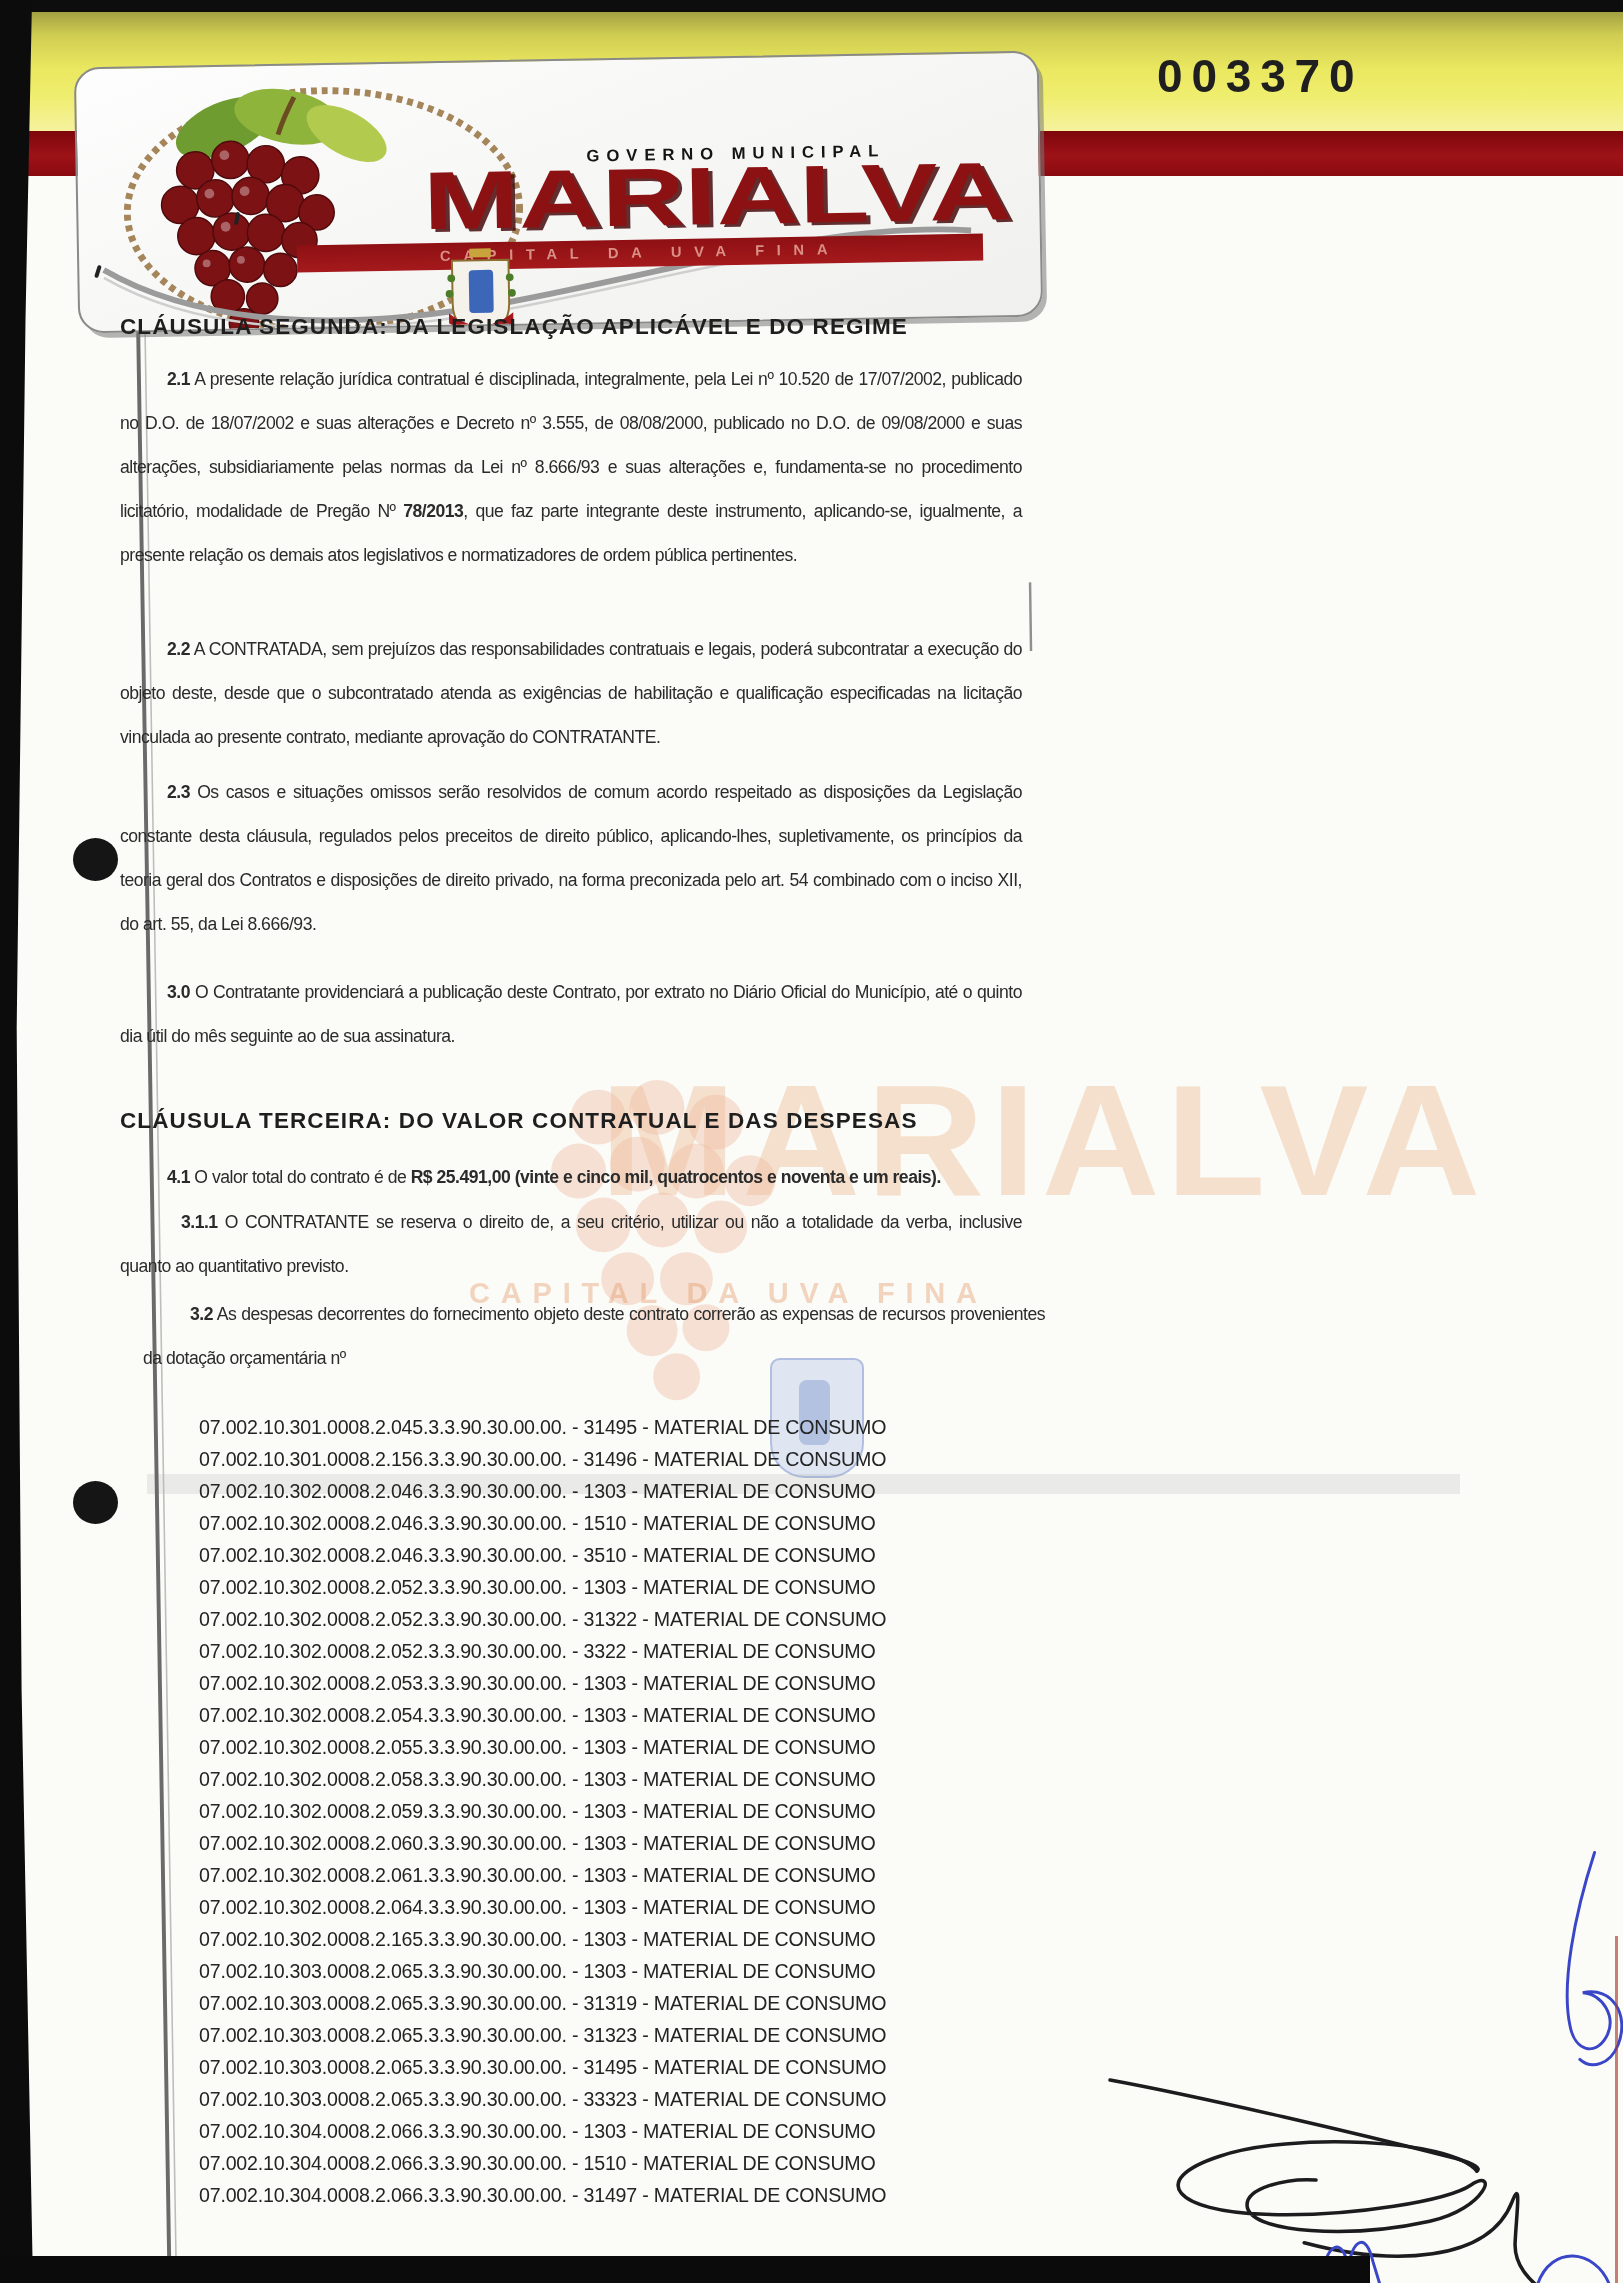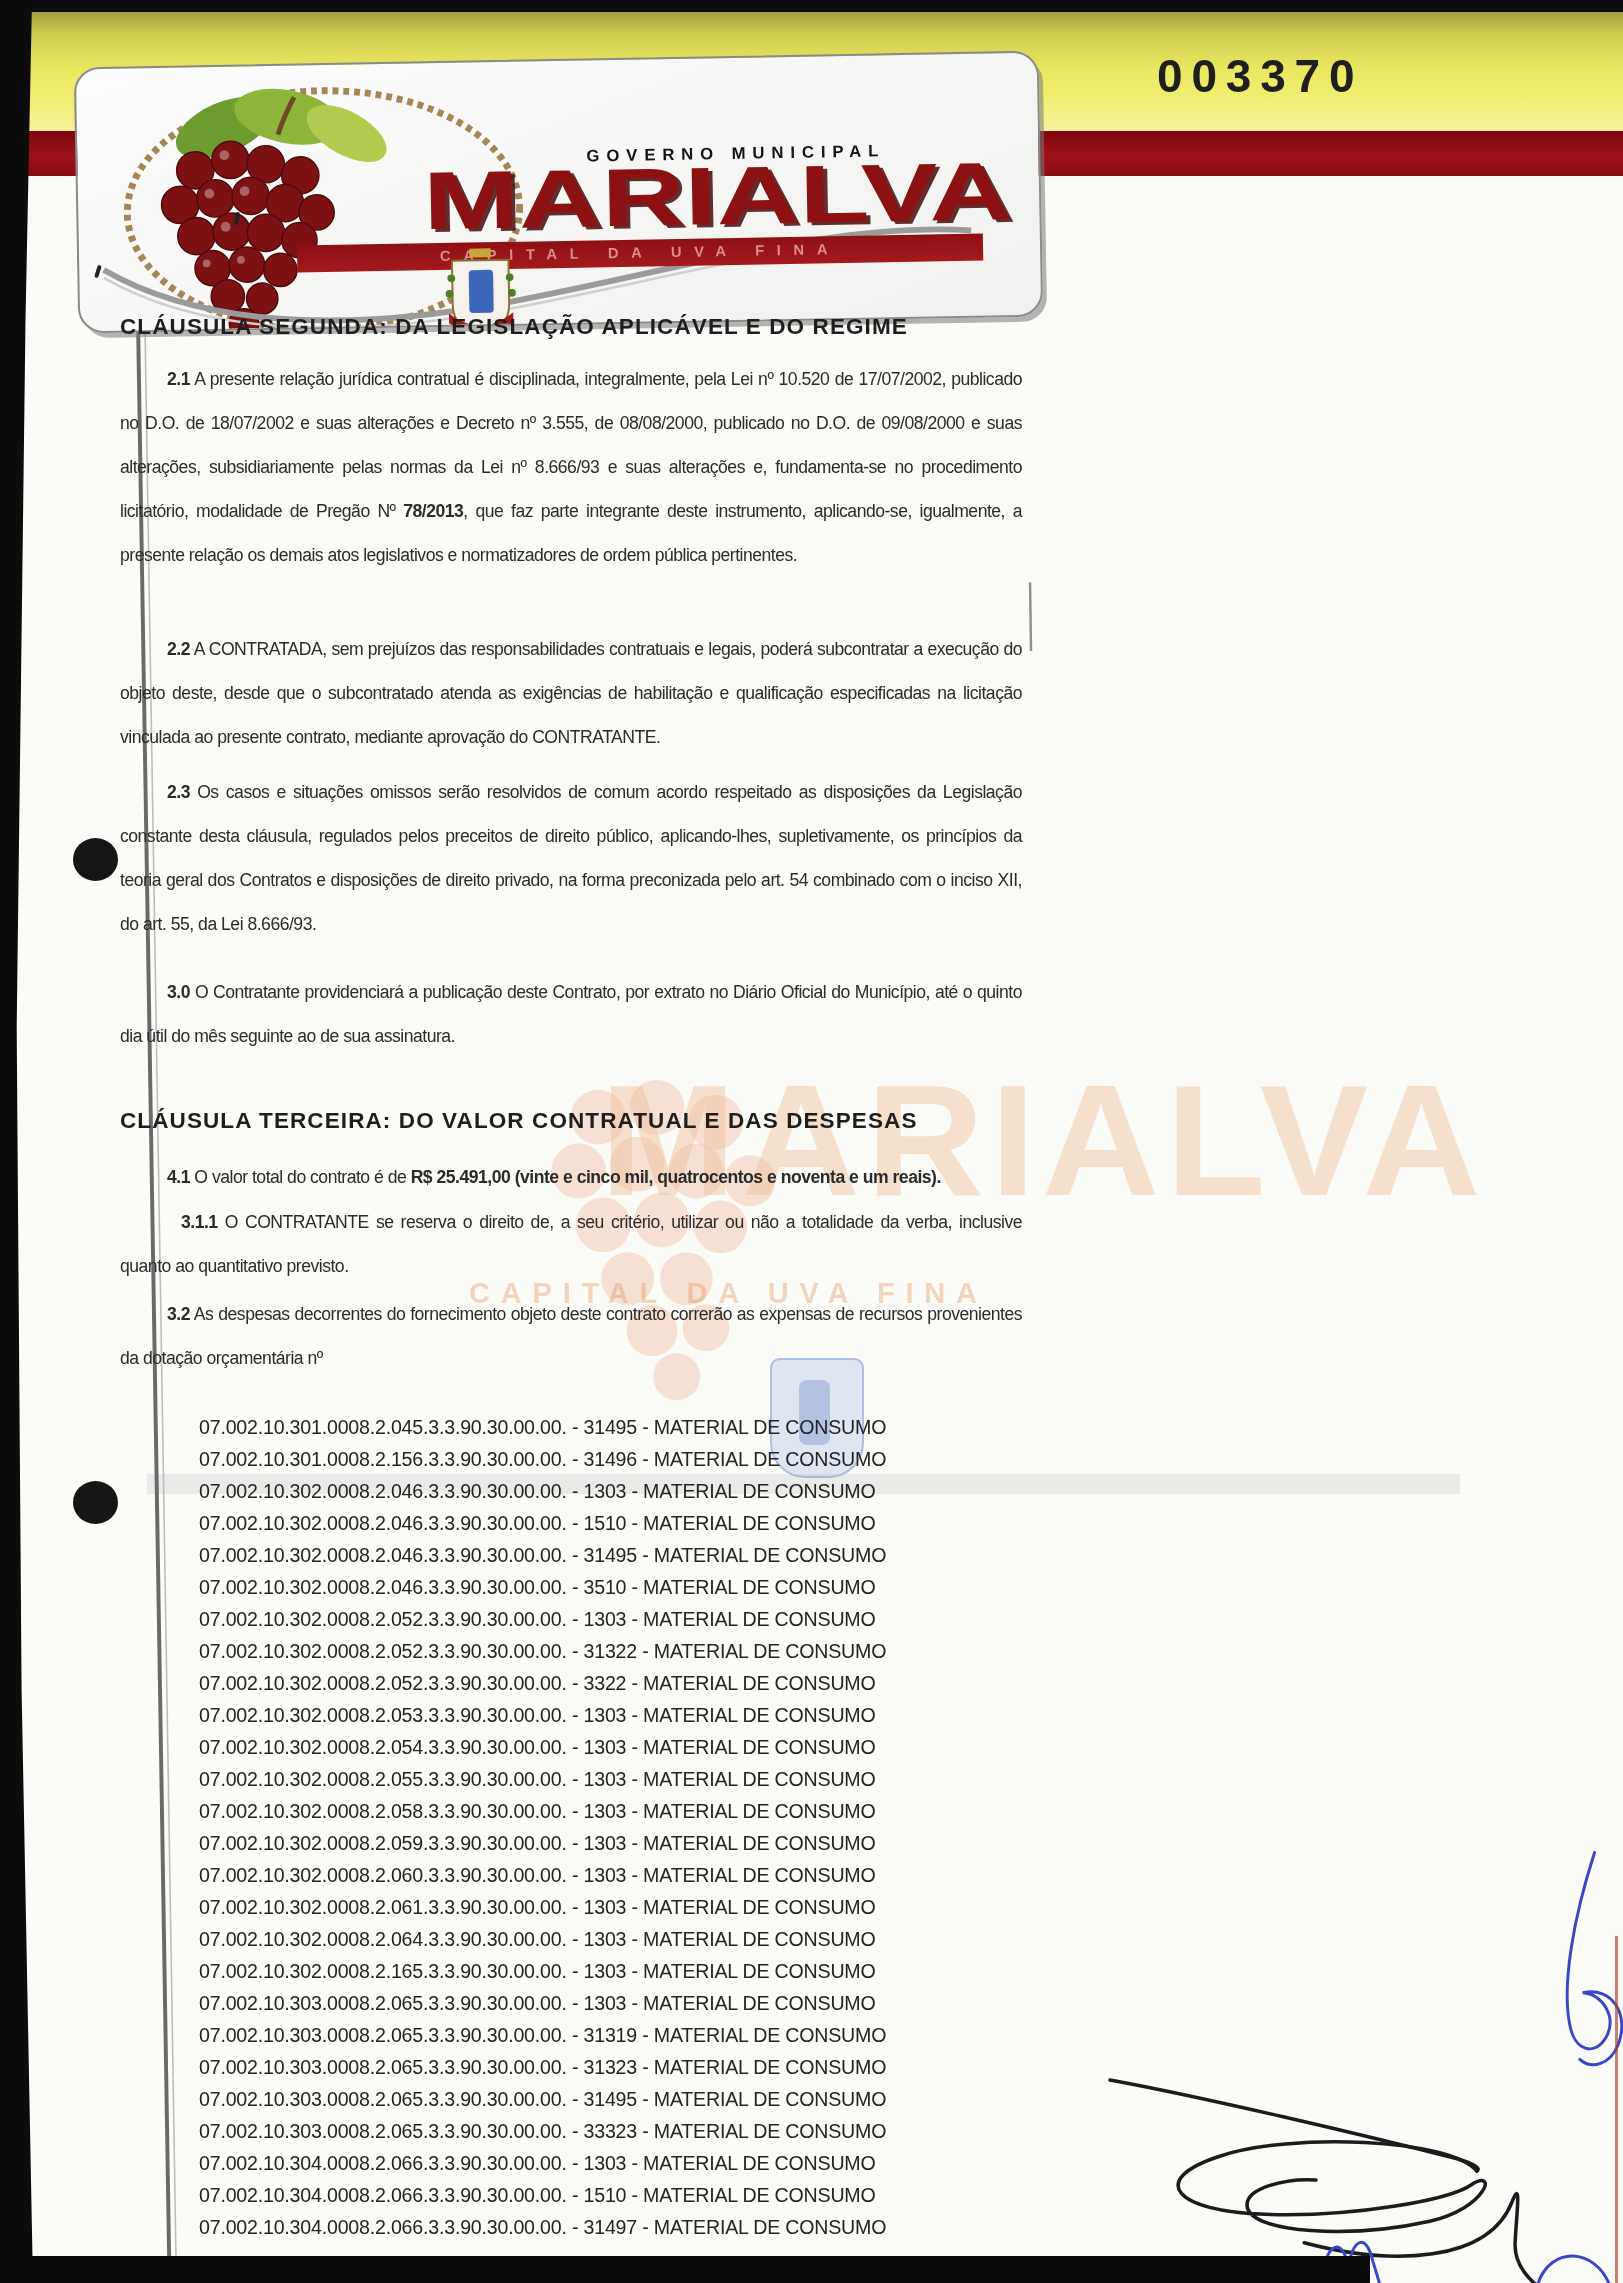--- a/index.html
+++ b/index.html
@@ -175,28 +175,27 @@
   <div class="para" style="top:770px;"><b>2.3</b><span> Os casos e situações omissos serão resolvidos de comum acordo respeitado as disposições da Legislação constante desta cláusula, regulados pelos preceitos de direito público, aplicando-lhes, supletivamente, os princípios da teoria geral dos Contratos e disposições de direito privado, na forma preconizada pelo art. 54 combinado com o inciso XII, do art. 55, da Lei 8.666/93.</span></div>
 
   <div class="para" style="top:970px;"><b>3.0</b><span> O Contratante providenciará a publicação deste Contrato, por extrato no Diário Oficial do Município, até o quinto dia útil do mês seguinte ao de sua assinatura.</span></div>
 
   <div class="clause-heading" style="top:1108px;">CLÁUSULA TERCEIRA: DO VALOR CONTRATUAL E DAS DESPESAS</div>
 
   <div class="para nowrap" style="top:1155px;"><b>4.1</b><span> O valor total do contrato é de </span><b>R$ 25.491,00 (vinte e cinco mil, quatrocentos e noventa e um reais).</b></div>
 
   <div class="para deep-indent" style="top:1200px;"><b>3.1.1</b><span> O CONTRATANTE se reserva o direito de, a seu critério, utilizar ou não a totalidade da verba, inclusive quanto ao quantitativo previsto.</span></div>
 
-  <div class="para" style="top:1292px;"><b>3.2</b><span> As despesas decorrentes do fornecimento objeto deste contrato correrão as expensas de recursos provenientes da dotação orçamentária nº</span></div>
+  <div class="para" style="top:1292px;margin-left:23px;"><b>3.2</b><span> As despesas decorrentes do fornecimento objeto deste contrato correrão as expensas de recursos provenientes da dotação orçamentária nº</span></div>
 
   <div class="codes">
       <div>07.002.10.301.0008.2.045.3.3.90.30.00.00. - 31495 - MATERIAL DE CONSUMO</div>
       <div>07.002.10.301.0008.2.156.3.3.90.30.00.00. - 31496 - MATERIAL DE CONSUMO</div>
       <div>07.002.10.302.0008.2.046.3.3.90.30.00.00. - 1303 - MATERIAL DE CONSUMO</div>
       <div>07.002.10.302.0008.2.046.3.3.90.30.00.00. - 1510 - MATERIAL DE CONSUMO</div>
-      <div>07.002.10.302.0008.2.046.3.3.90.30.00.00. - 31495 - MATERIAL DE CONSUMO</div>
       <div>07.002.10.302.0008.2.046.3.3.90.30.00.00. - 3510 - MATERIAL DE CONSUMO</div>
       <div>07.002.10.302.0008.2.052.3.3.90.30.00.00. - 1303 - MATERIAL DE CONSUMO</div>
       <div>07.002.10.302.0008.2.052.3.3.90.30.00.00. - 31322 - MATERIAL DE CONSUMO</div>
       <div>07.002.10.302.0008.2.052.3.3.90.30.00.00. - 3322 - MATERIAL DE CONSUMO</div>
       <div>07.002.10.302.0008.2.053.3.3.90.30.00.00. - 1303 - MATERIAL DE CONSUMO</div>
       <div>07.002.10.302.0008.2.054.3.3.90.30.00.00. - 1303 - MATERIAL DE CONSUMO</div>
       <div>07.002.10.302.0008.2.055.3.3.90.30.00.00. - 1303 - MATERIAL DE CONSUMO</div>
       <div>07.002.10.302.0008.2.058.3.3.90.30.00.00. - 1303 - MATERIAL DE CONSUMO</div>
       <div>07.002.10.302.0008.2.059.3.3.90.30.00.00. - 1303 - MATERIAL DE CONSUMO</div>
       <div>07.002.10.302.0008.2.060.3.3.90.30.00.00. - 1303 - MATERIAL DE CONSUMO</div>

